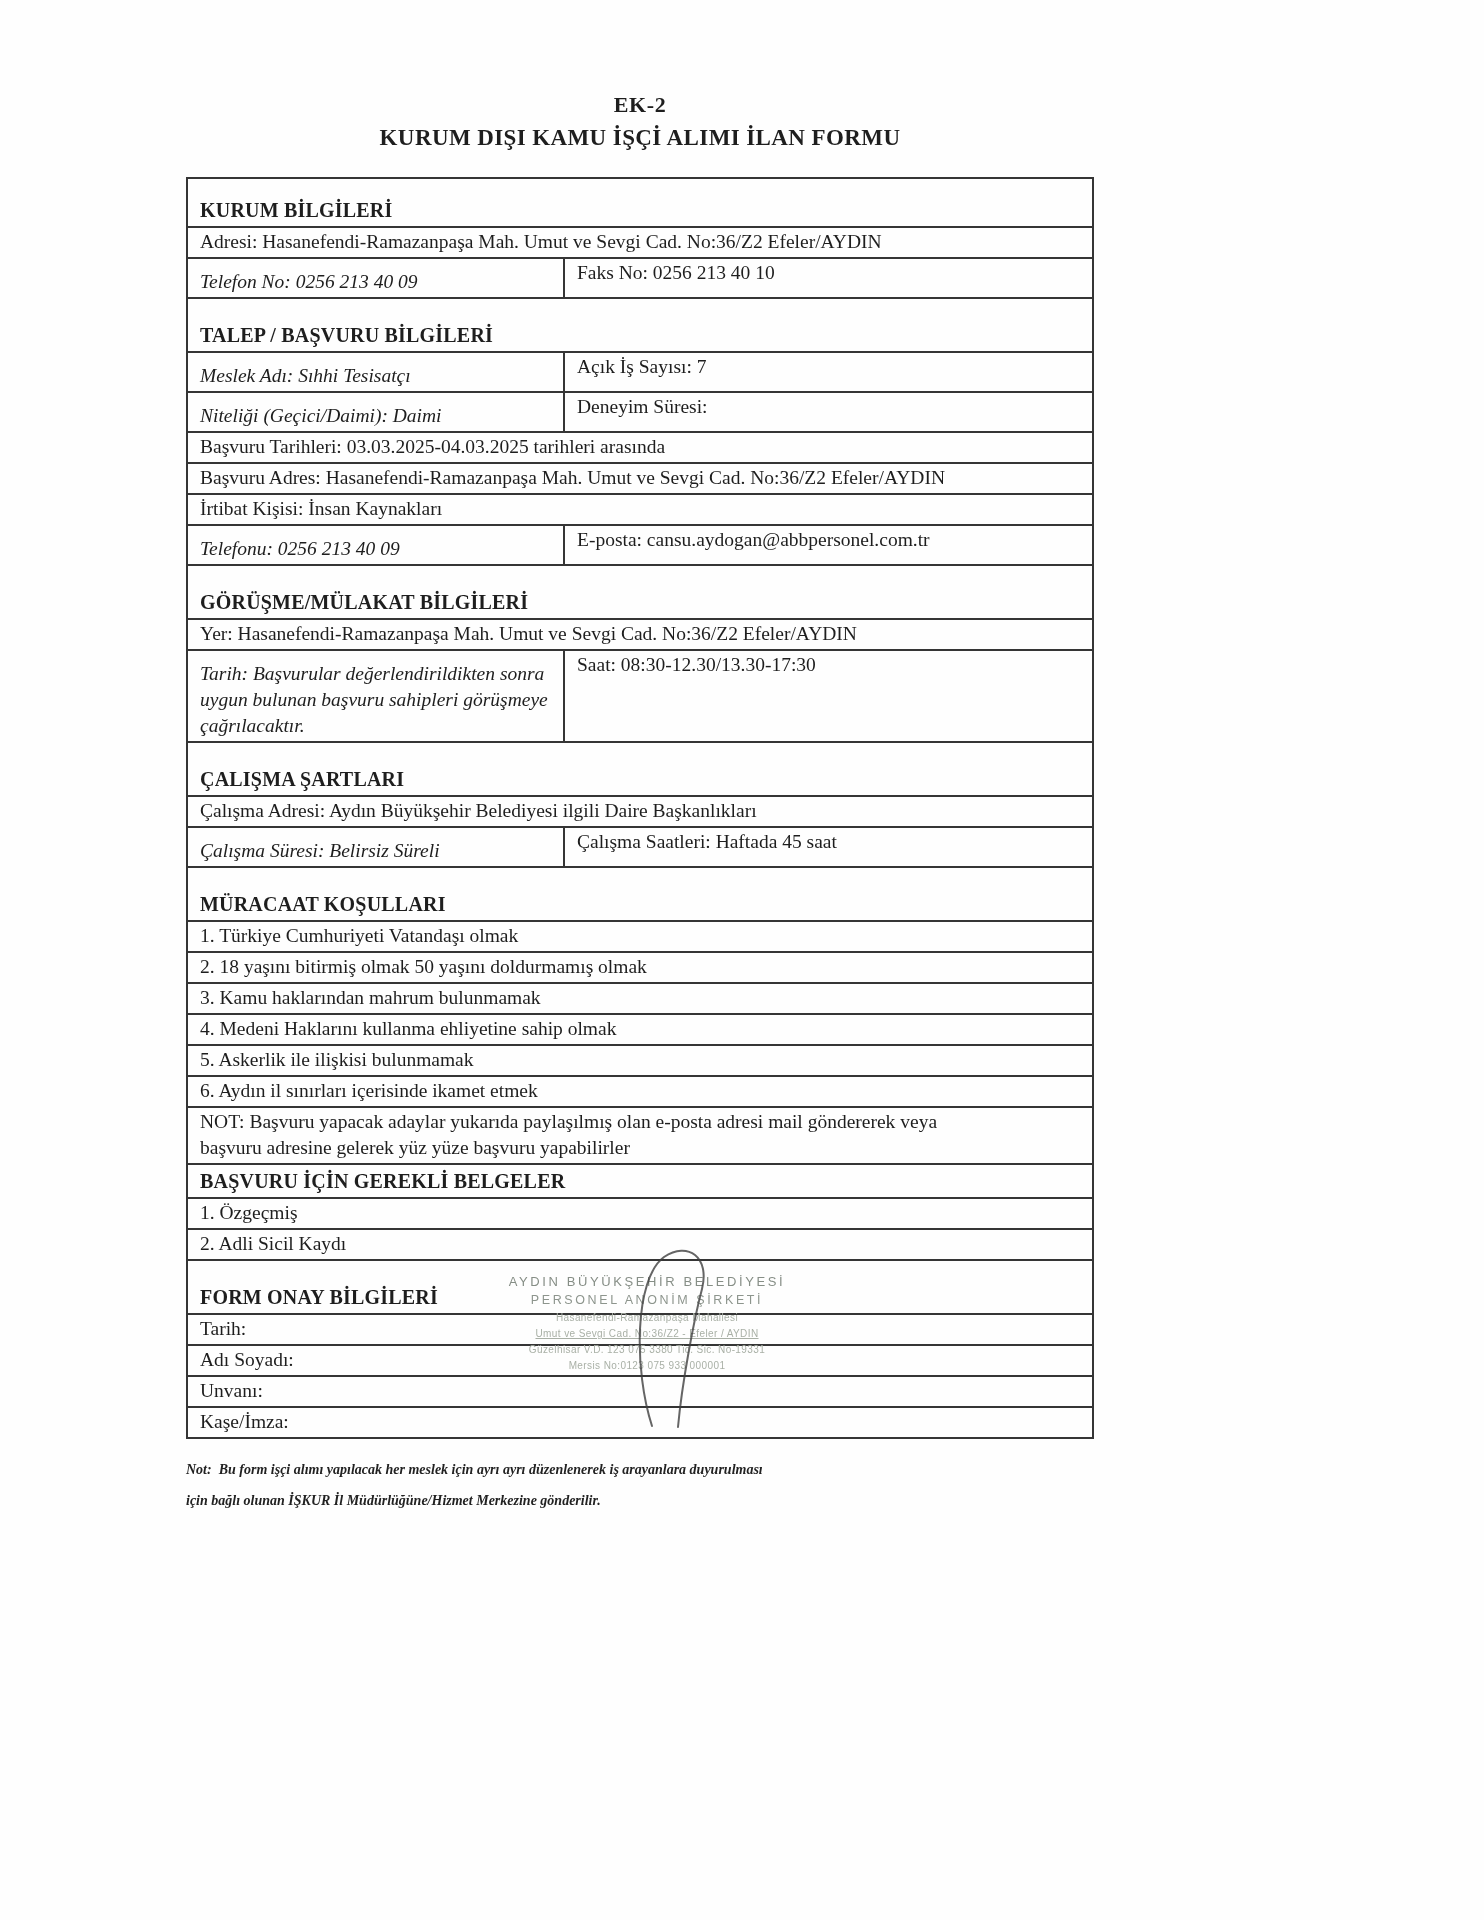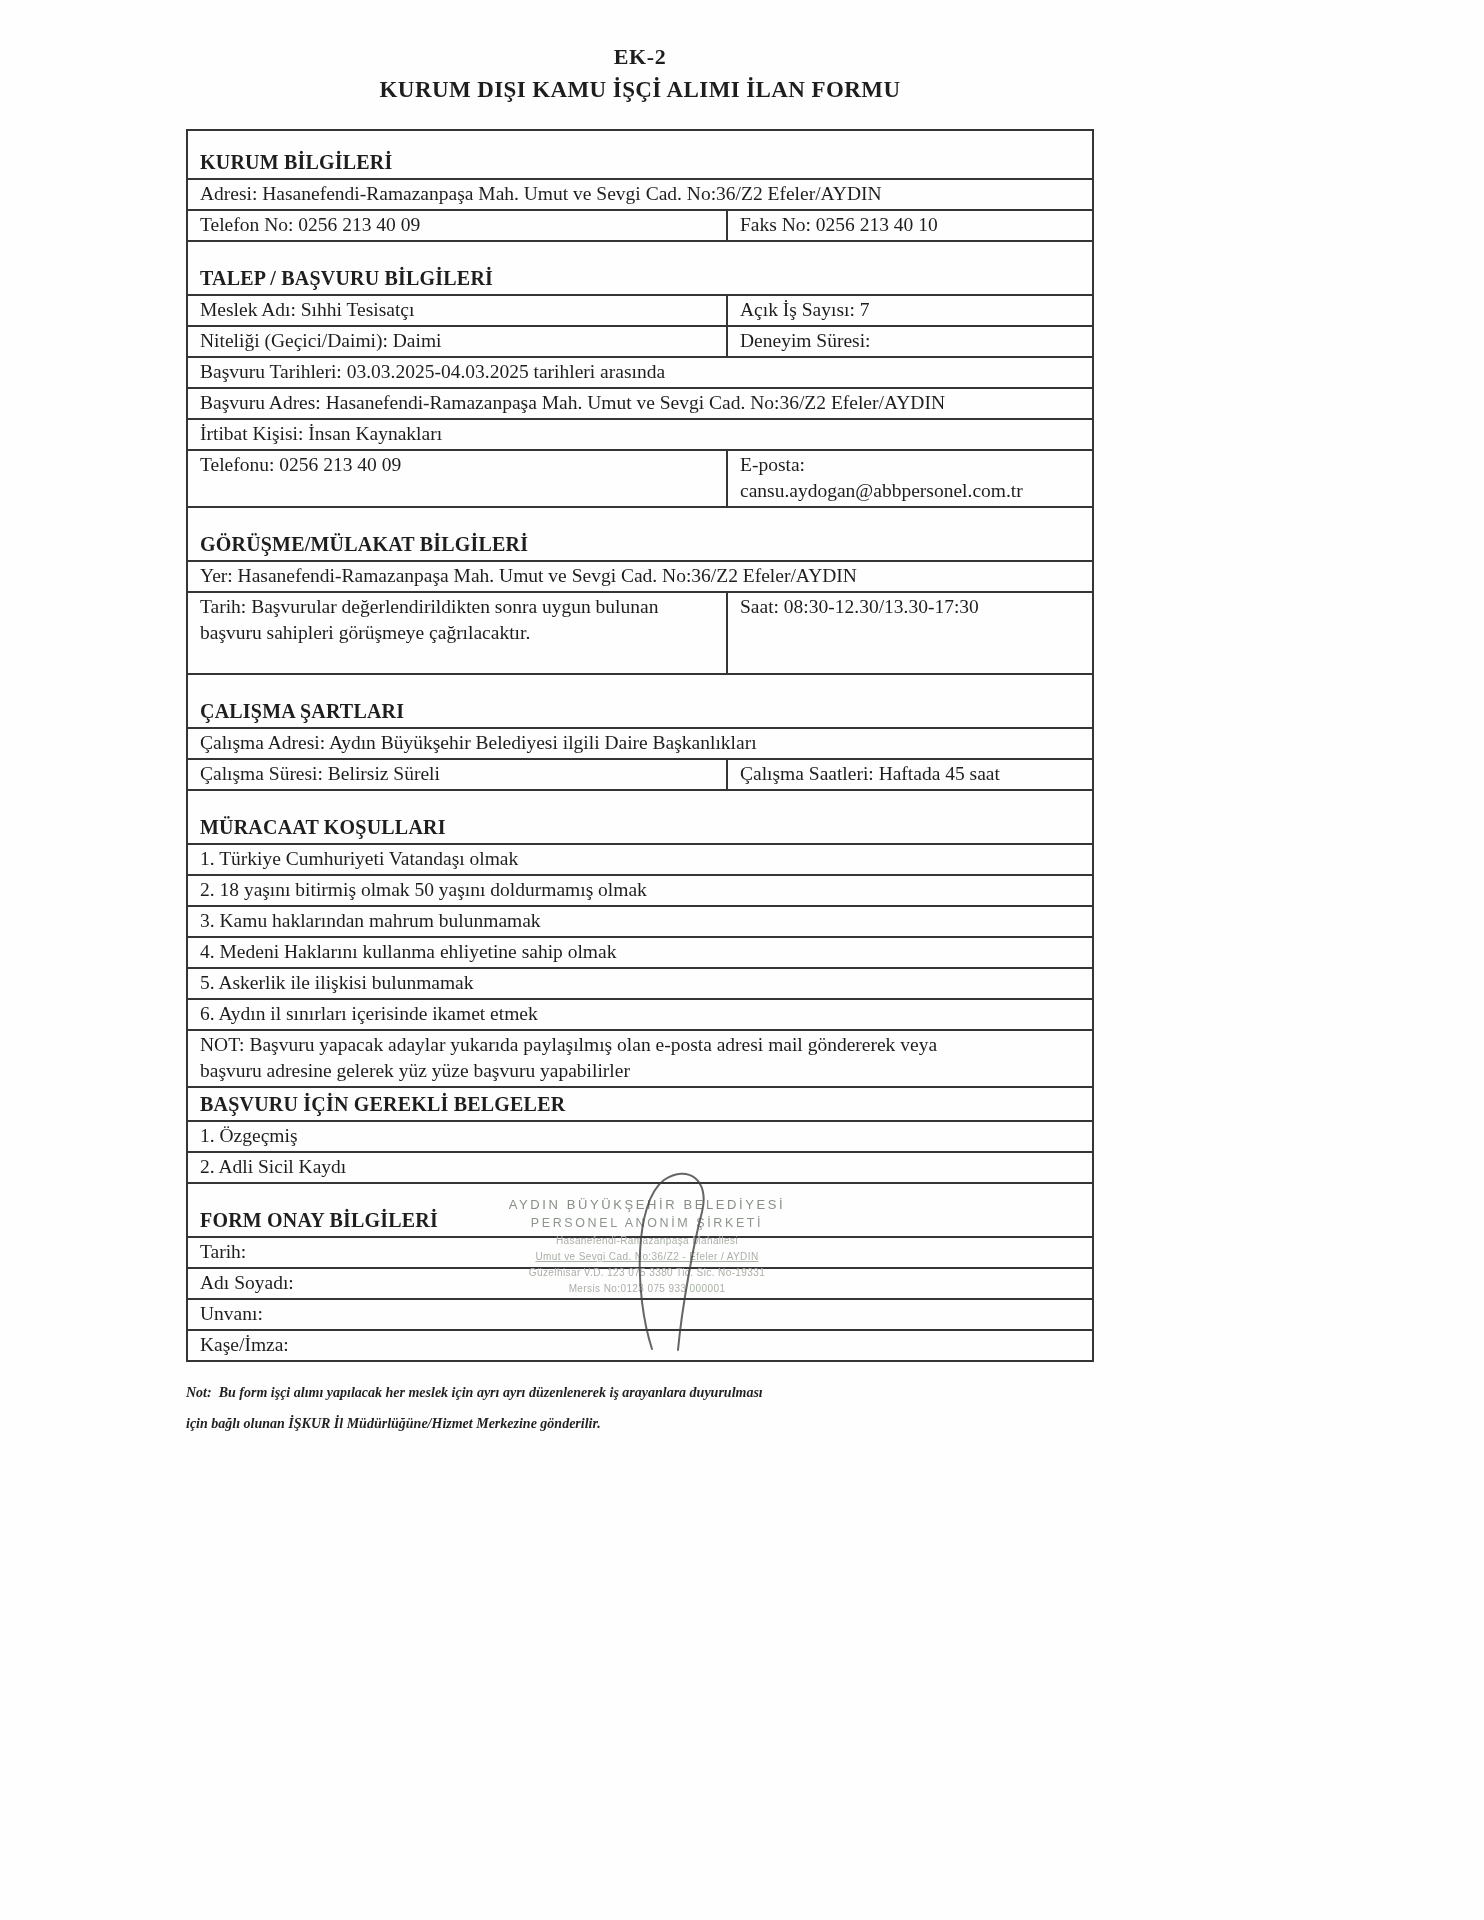--- a/index.html
+++ b/index.html
@@ -2,34 +2,34 @@
 <html><head>
 <meta charset="utf-8">
 <style>
   * { margin:0; padding:0; box-sizing:border-box; }
   html,body { background:#ffffff; }
   .sheet {
     position:relative; width:1484px; height:1920px; background:#fefefe;
     font-family:"Liberation Serif", serif; color:#1e1e1e; overflow:hidden;
   }
   .content { position:absolute; left:186px; top:0; width:908px; }
-  .titles { padding-top:44px; text-align:center; }
+  .titles { padding-top:92px; text-align:center; }
   .t1 { font-size:22px; font-weight:bold; letter-spacing:.6px; }
   .t2 { font-size:23px; font-weight:bold; letter-spacing:.4px; margin-top:7px; }
 
   .ftable { margin-top:26px; border:2px solid #353535; position:relative; background:transparent; }
   .hrow {
     font-weight:bold; font-size:20px; line-height:29px;
     padding:2px 12px 1px; border-bottom:2px solid #353535; letter-spacing:.2px;
   }
   .hrow.first { padding-top:17px; }
   .row { font-size:19.5px; line-height:26px; padding:1px 12px 2px; border-bottom:2px solid #353535; }
   .row.last { border-bottom:none; }
   .split { display:flex; padding:0; }
-  .split .cl { width:540px; padding:1px 12px 2px; border-right:2px solid #353535; }
+  .split .cl { width:377px; padding:10px 12px 2px; border-right:2px solid #353535;font-style:italic; }
   .split .cr { flex:1; padding:1px 12px 2px; }
   .split .cl.tall { min-height:80px; }
   .gap { height:20px; }
 
   .footnote { margin-top:15px; font-style:italic; font-weight:bold; font-size:14px; line-height:31px; color:#222; }
   .footnote b { margin-right:7px; }
 
   .stamp {
     position:absolute; left:294px; bottom:64px; width:290px; text-align:center;
     font-family:"Liberation Sans", sans-serif; color:#8d948d;

